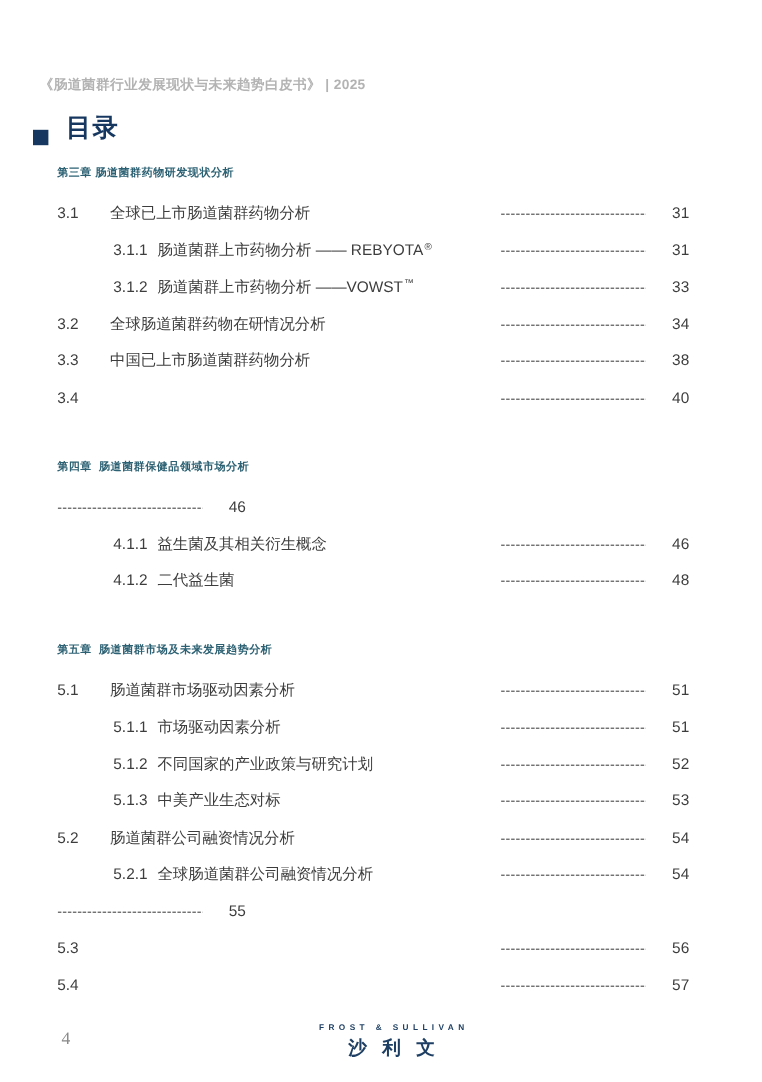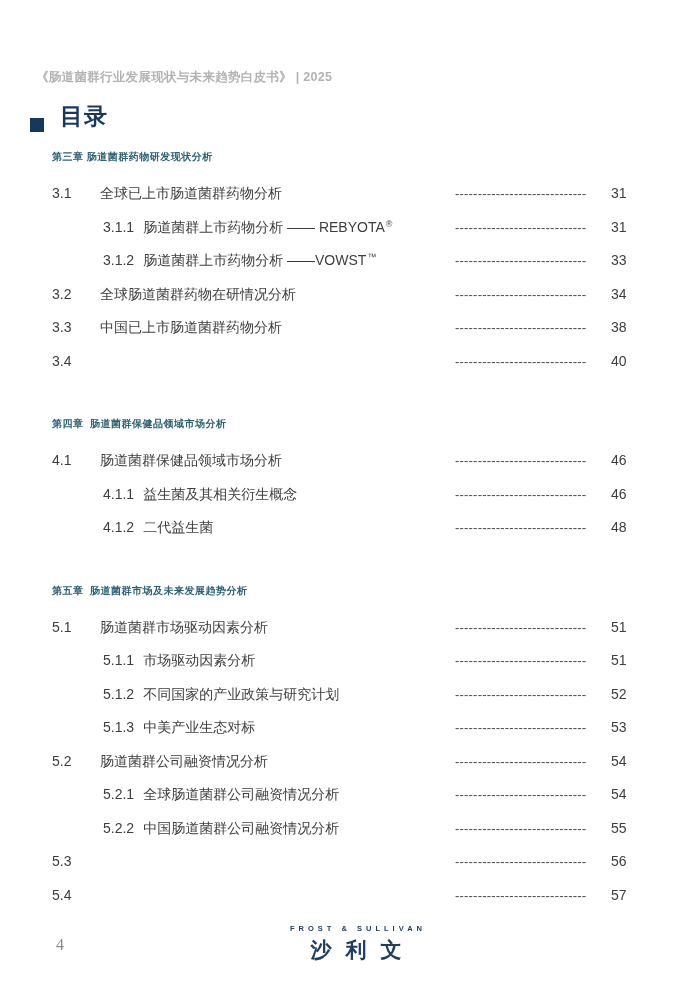--- a/index.html
+++ b/index.html
@@ -135,21 +135,21 @@
     padding-left: 19px;
   }
   .logo-top {
     font-size: 7.5px;
     font-weight: bold;
     letter-spacing: 4px;
     text-indent: 4px;
     margin-bottom: 3px;
   }
   .logo-bottom {
-    font-size: 21px;
+    font-size: 17px;
     font-weight: bold;
     letter-spacing: 14px;
     text-indent: 14px;
   }
 </style>
 </head>
 <body>
 
 <div class="page">
 
@@ -222,25 +222,20 @@
     <span class="toc-leader">------------------------------</span>
     <span class="toc-page">40</span>
   </div>
 </div>
   </div>
 
   <div class="toc-section">
     <div class="chapter-heading">第四章  肠道菌群保健品领域市场分析</div>
     <div class="section-rows">
   <div class="toc-row lvl2">
-    <div class="row-left">
-      <span class="toc-num">4.1</span>
-      <span class="toc-titletext">肠道菌群保健品领域市场分析</span>
-      <span class="toc-sup"></span>
-    </div>
     <span class="toc-leader">------------------------------</span>
     <span class="toc-page">46</span>
   </div>
 
   <div class="toc-row lvl3">
     <div class="row-left">
       <span class="toc-num">4.1.1</span>
       <span class="toc-titletext">益生菌及其相关衍生概念</span>
       <span class="toc-sup"></span>
     </div>
@@ -317,25 +312,20 @@
     <div class="row-left">
       <span class="toc-num">5.2.1</span>
       <span class="toc-titletext">全球肠道菌群公司融资情况分析</span>
       <span class="toc-sup"></span>
     </div>
     <span class="toc-leader">------------------------------</span>
     <span class="toc-page">54</span>
   </div>
 
   <div class="toc-row lvl3">
-    <div class="row-left">
-      <span class="toc-num">5.2.2</span>
-      <span class="toc-titletext">中国肠道菌群公司融资情况分析</span>
-      <span class="toc-sup"></span>
-    </div>
     <span class="toc-leader">------------------------------</span>
     <span class="toc-page">55</span>
   </div>
 
   <div class="toc-row lvl2">
     <div class="row-left">
       <span class="toc-num">5.3</span>
       <span class="toc-sup"></span>
     </div>
     <span class="toc-leader">------------------------------</span>

